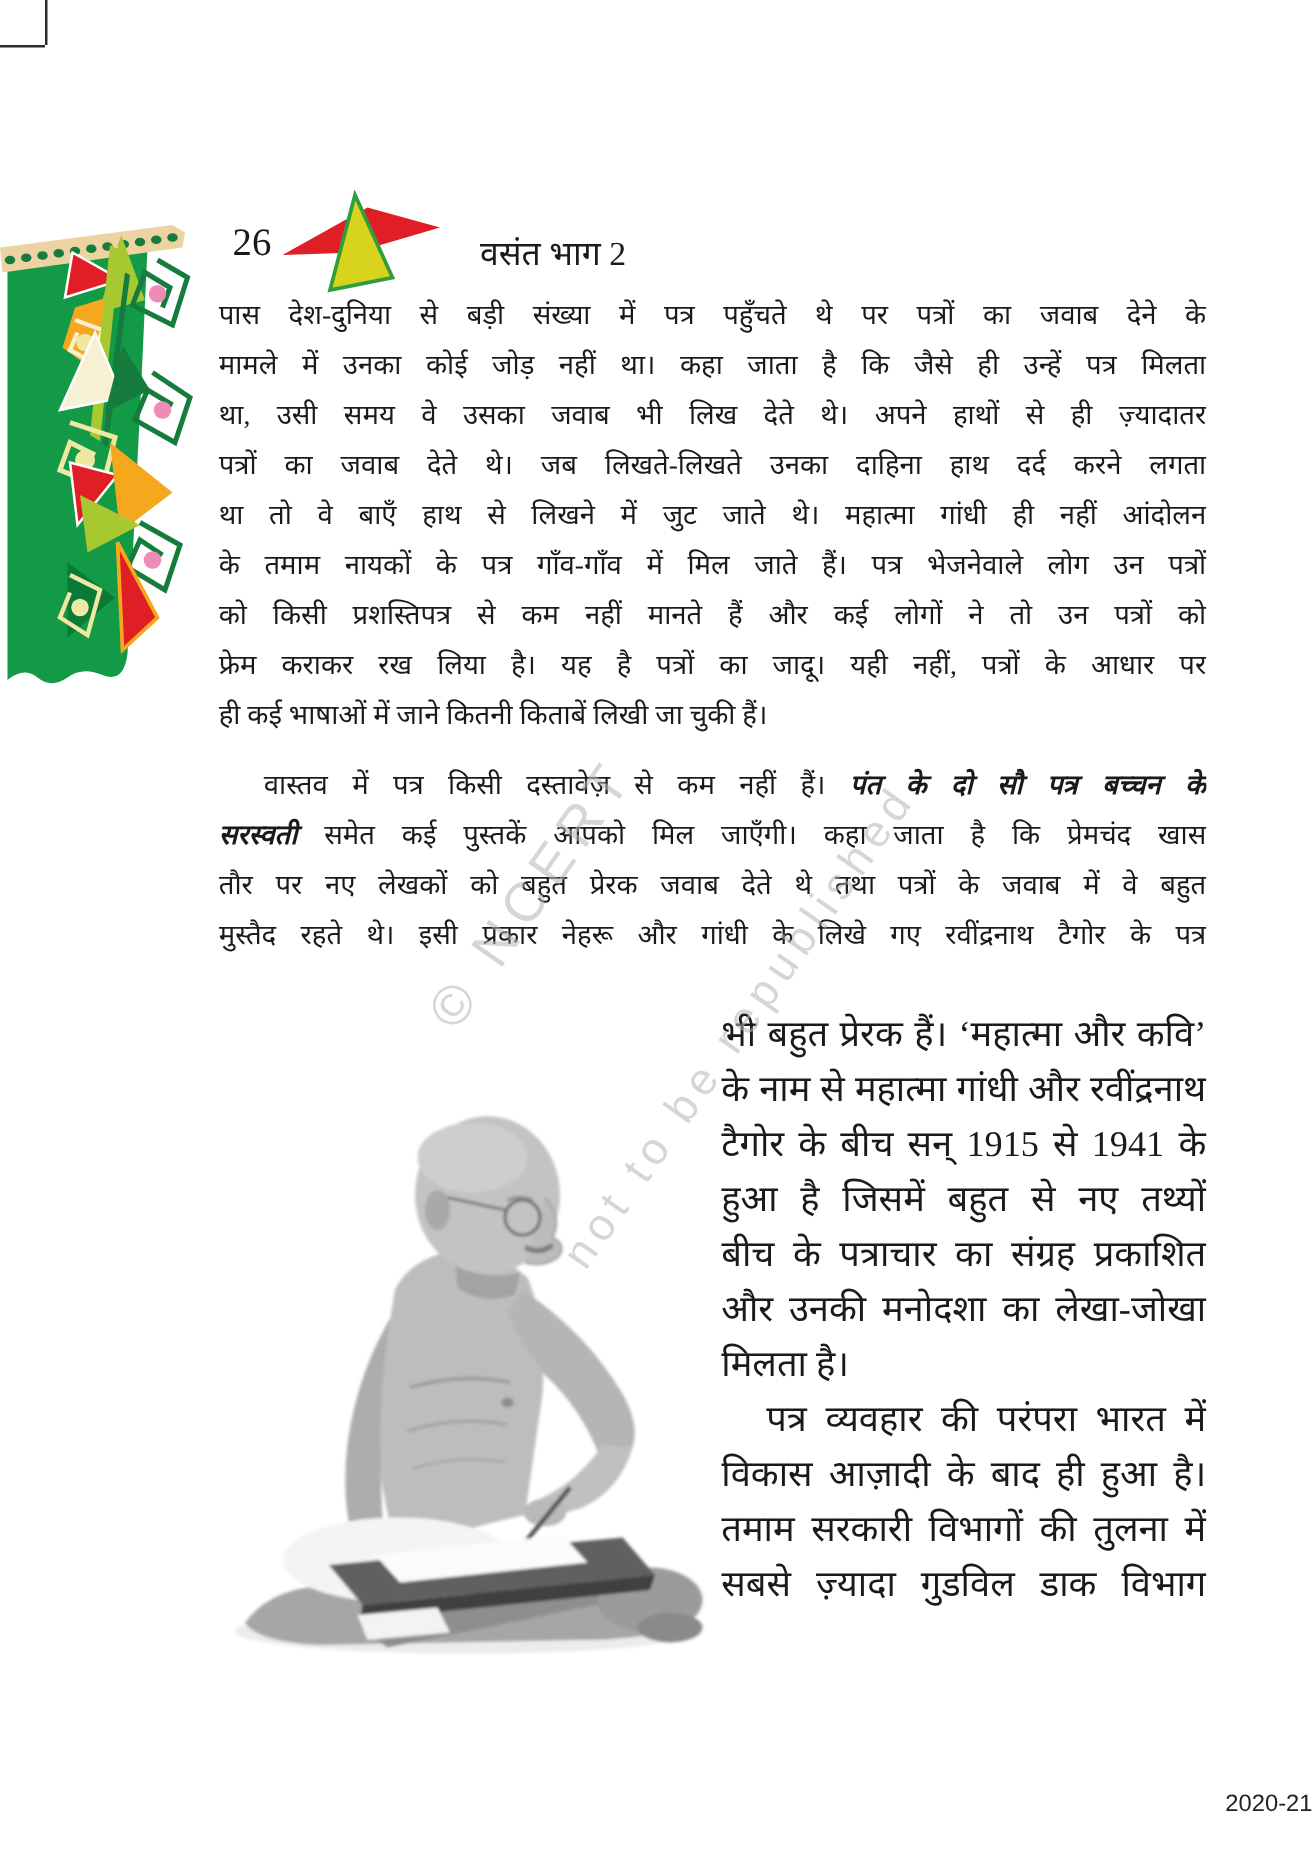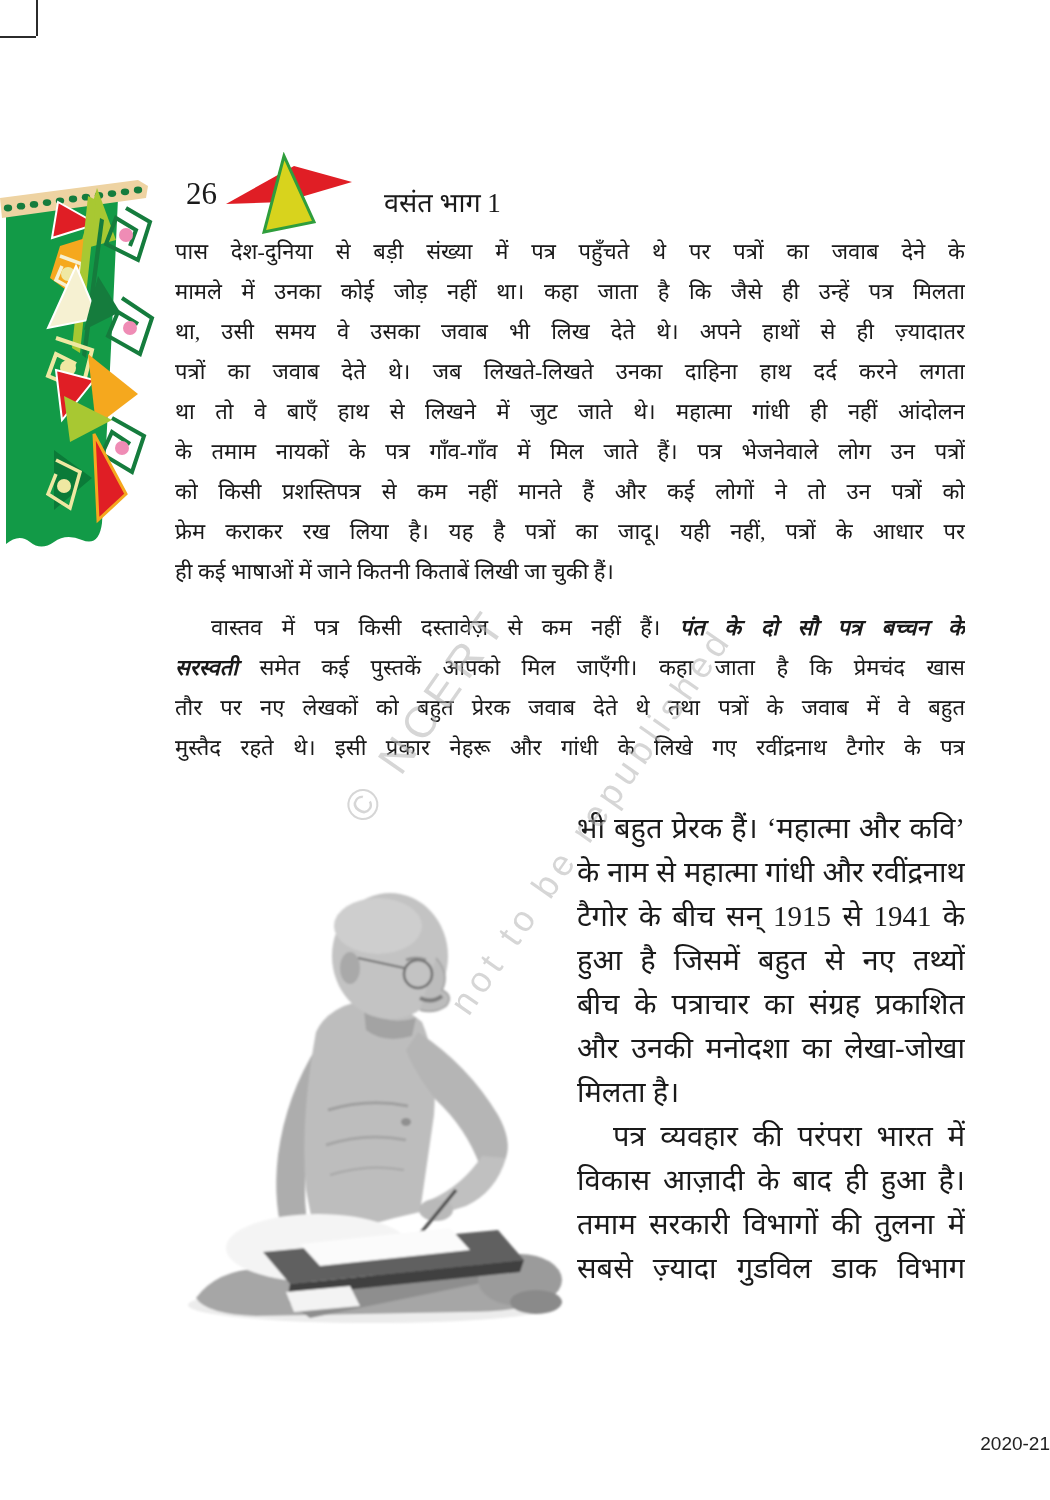--- a/index.html
+++ b/index.html
@@ -90,21 +90,21 @@
     <polygon style="fill:#0b7a38" points="54,272 92,300 54,332"></polygon>
     <polyline style="fill:none;stroke:var(--accent-paleyellow);stroke-width:3.5" points="56,282 80,294 70,330 48,316 56,296"></polyline>
     <circle cx="64" cy="308" r="7" style="fill:var(--accent-paleyellow)"></circle>
   </svg>
 
   <div class="page-num">26</div>
   <svg class="logo" viewBox="0 0 130 85" width="130" height="85">
     <polygon style="fill:var(--accent-red)" points="2,52 70,14 128,30 60,50"></polygon>
     <polygon style="fill:var(--logo-yellow);stroke:var(--logo-green);stroke-width:3" points="60,4 40,80 90,70"></polygon>
   </svg>
-  <div class="book-title">वसंत भाग 1</div>
+  <div class="book-title">वसंत भाग 2</div>
 
   <div id="para1">
       <div class="bline just">पास देश-दुनिया से बड़ी संख्या में पत्र पहुँचते थे पर पत्रों का जवाब देने के</div>
       <div class="bline just">मामले में उनका कोई जोड़ नहीं था। कहा जाता है कि जैसे ही उन्हें पत्र मिलता</div>
       <div class="bline just">था, उसी समय वे उसका जवाब भी लिख देते थे। अपने हाथों से ही ज़्यादातर</div>
       <div class="bline just">पत्रों का जवाब देते थे। जब लिखते-लिखते उनका दाहिना हाथ दर्द करने लगता</div>
       <div class="bline just">था तो वे बाएँ हाथ से लिखने में जुट जाते थे। महात्मा गांधी ही नहीं आंदोलन</div>
       <div class="bline just">के तमाम नायकों के पत्र गाँव-गाँव में मिल जाते हैं। पत्र भेजनेवाले लोग उन पत्रों</div>
       <div class="bline just">को  किसी प्रशस्तिपत्र से कम नहीं मानते हैं और कई लोगों ने तो उन पत्रों को</div>
       <div class="bline just">फ्रेम कराकर रख लिया है। यह है पत्रों का जादू। यही नहीं, पत्रों के आधार पर</div>

